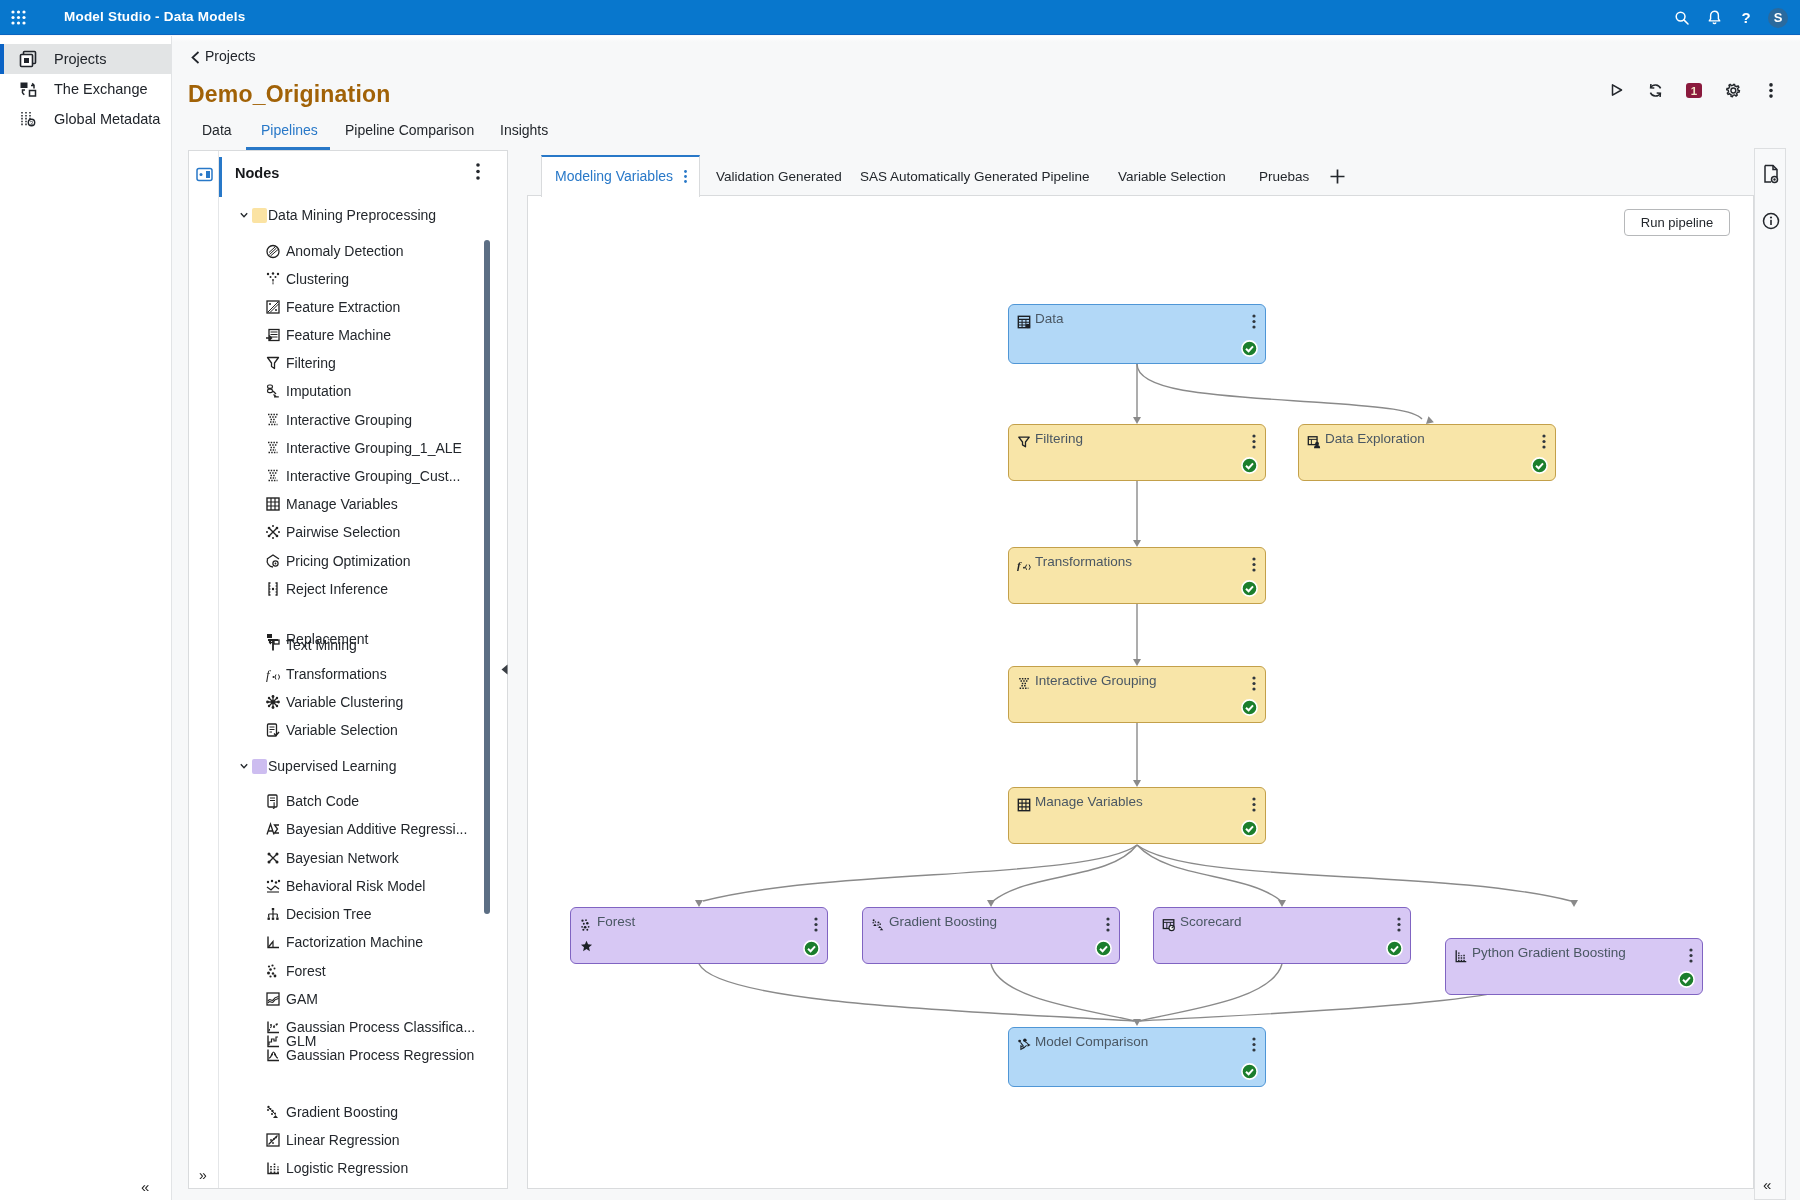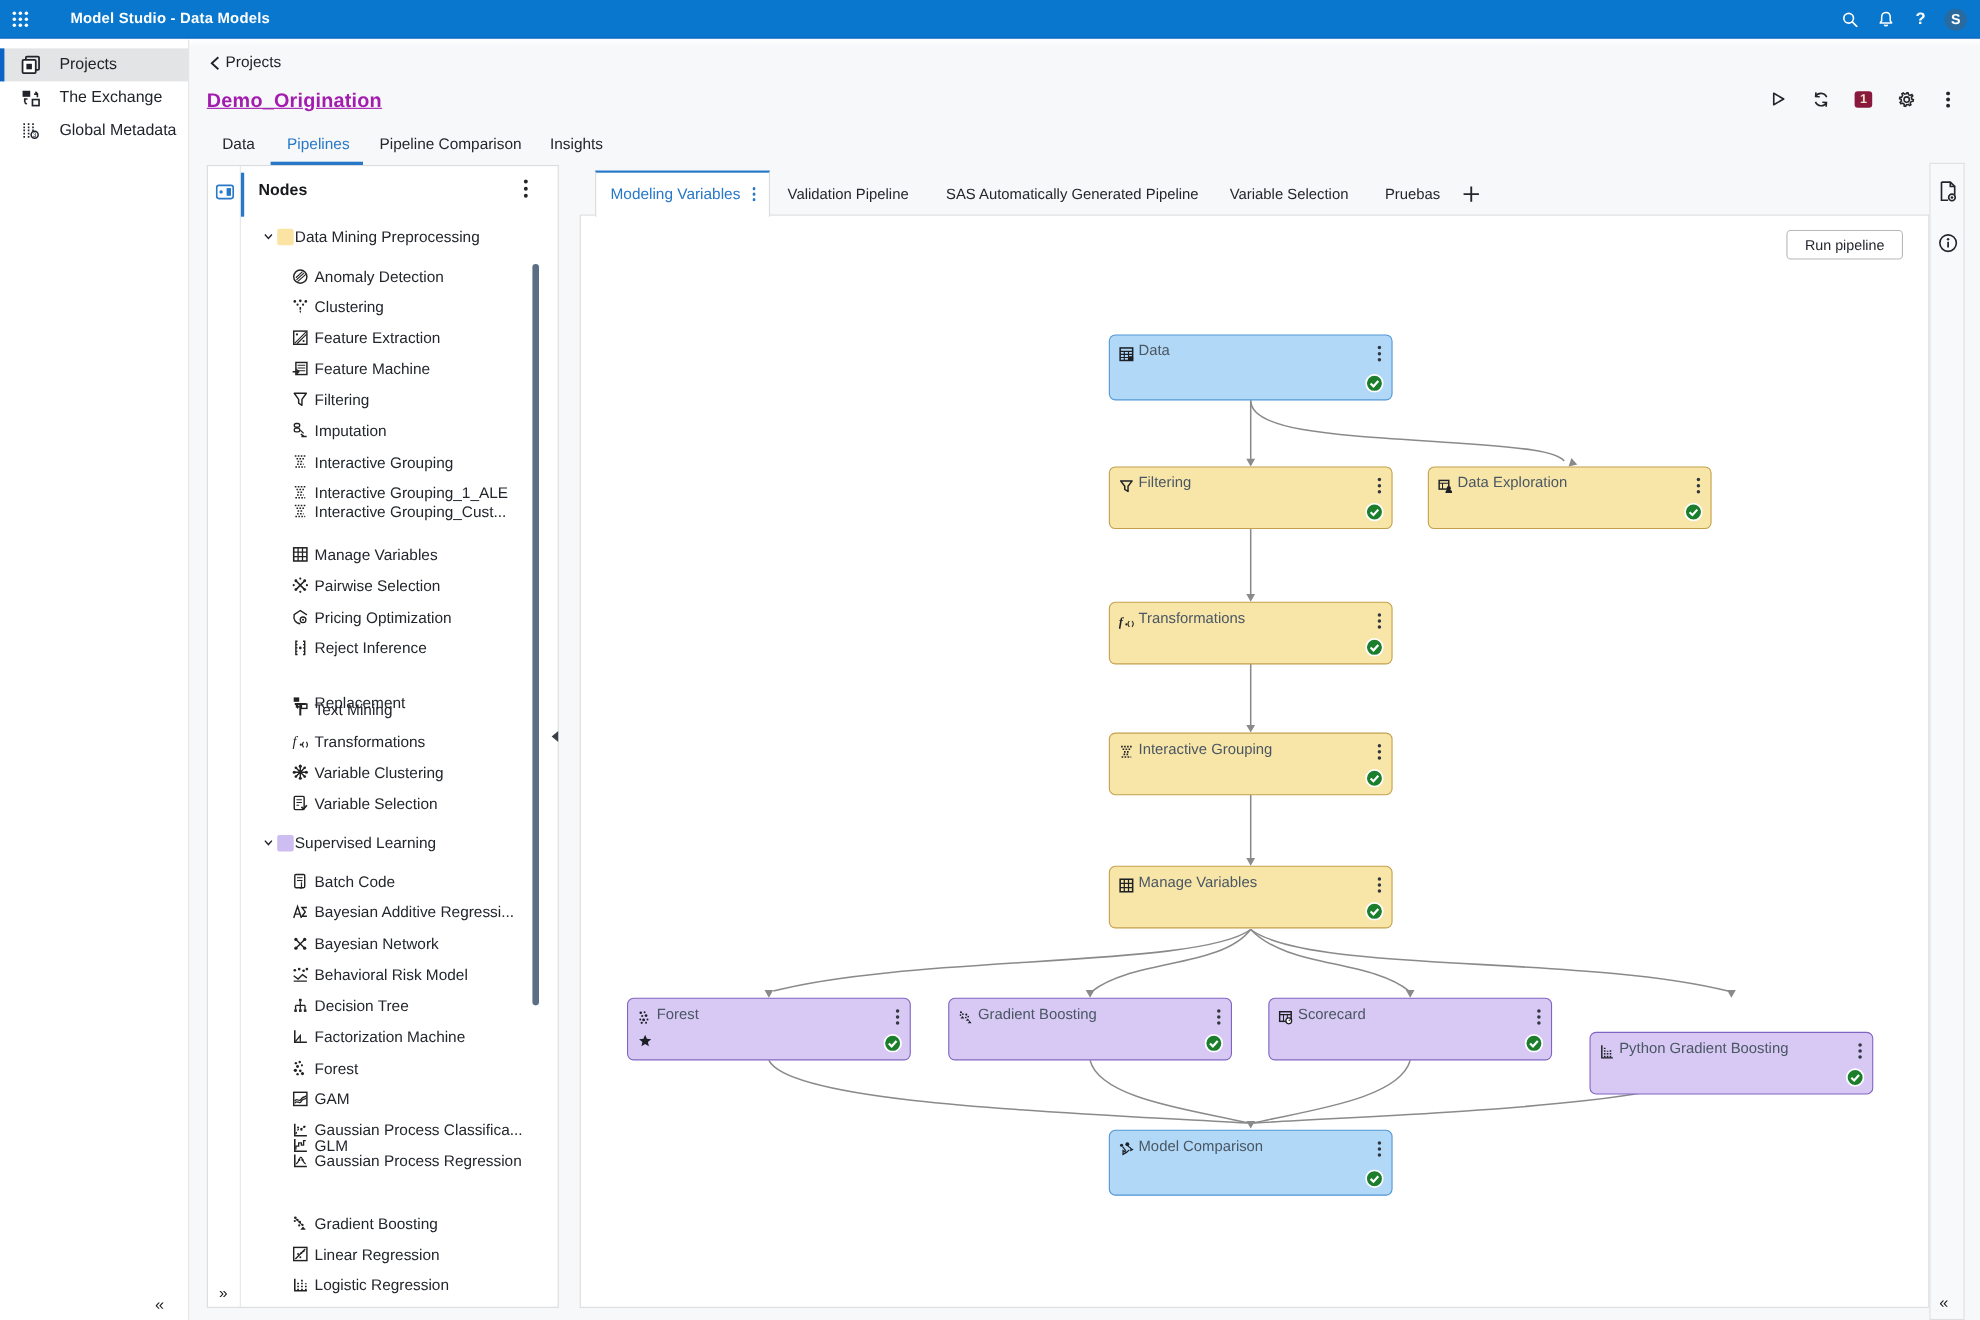--- a/index.html
+++ b/index.html
@@ -12,21 +12,21 @@
 
 #leftnav { position:absolute; left:0; top:36px; width:172px; height:1164px; background:#fff; border-right:1px solid #e2e4e6; }
 .navitem { position:relative; height:30px; display:flex; align-items:center; color:#20242a; font-size:14.5px; }
 .navitem .nicon { position:absolute; left:19px; top:6px; width:18px; height:18px; }
 .navitem .nlabel { position:absolute; left:54px; top:50%; transform:translateY(-50%); white-space:nowrap; }
 .navitem.sel { background:#e2e4e5; }
 .navitem.sel::before { content:""; position:absolute; left:0; top:0; width:4px; height:100%; background:#0b63c5; }
 #nav-collapse { position:absolute; left:141px; bottom:5px; font-size:15px; color:#222; }
 
 #breadcrumb { position:absolute; left:188px; top:48px; font-size:14px; color:#20242a; }
-h1 { position:absolute; left:188px; top:81px; font-size:18px; color:#a21caf; font-weight:bold; letter-spacing:.2px;text-decoration:underline; }
+h1 { position:absolute; left:188px; top:81px; font-size:23px; color:#a16207; font-weight:bold; letter-spacing:.2px; }
 .toptabs { position:absolute; top:122px; font-size:14px; color:#23272c; }
 .toptabs.active { color:#2878c8; }
 #tab-underline { position:absolute; left:246px; top:147px; width:84px; height:3px; background:#2878c8; }
 
 .ptool { position:absolute; top:78px; width:24px; height:24px; display:flex; align-items:center; justify-content:center; }
 #runbadge { position:absolute; left:1686px; top:83px; width:16px; height:15px; background:#8a1a3d; border-radius:3px; color:#f3e6c8; font-size:11.5px; font-weight:bold; display:flex; align-items:center; justify-content:center; }
 
 #nodespanel { position:absolute; left:188px; top:150px; width:320px; height:1039px; background:#fff; border:1px solid #d9dbdd; }
 #nodesrail { position:absolute; left:0; top:0; width:30px; height:100%; border-right:1px solid #e4e6e8; }
 #nodesrail .railicon { position:absolute; left:7px; top:16px; }
@@ -238,21 +238,21 @@
             <rect x="2.5" y="6.2" width="5" height="3.4" rx="1.7" fill="none" stroke="#222" stroke-width="1.2"></rect>
             <path d="M8.5 11.5 L11 13.5 M9 13.8 L13.8 13.8" stroke="#222" stroke-width="1.3"></path>
             <path d="M8 8 L11 11" stroke="#222" stroke-width="1.2"></path>
           </svg>Imputation</div>
 <div class="nitem" style="top:209px"><svg width="16" height="16" viewBox="0 0 16 16">
             <path d="M3 2.5 H13 M4.5 5 H11.5 M5.5 7.5 H10.5 M5 10 H11 M3.5 12.5 H12.5" stroke="#222" stroke-width="1.5" stroke-dasharray="1.5 1.2"></path>
           </svg>Interactive Grouping</div>
 <div class="nitem" style="top:237px"><svg width="16" height="16" viewBox="0 0 16 16">
             <path d="M3 2.5 H13 M4.5 5 H11.5 M5.5 7.5 H10.5 M5 10 H11 M3.5 12.5 H12.5" stroke="#222" stroke-width="1.5" stroke-dasharray="1.5 1.2"></path>
           </svg>Interactive Grouping_1_ALE</div>
-<div class="nitem" style="top:254px"><svg width="16" height="16" viewBox="0 0 16 16">
+<div class="nitem" style="top:265px"><svg width="16" height="16" viewBox="0 0 16 16">
             <path d="M3 2.5 H13 M4.5 5 H11.5 M5.5 7.5 H10.5 M5 10 H11 M3.5 12.5 H12.5" stroke="#222" stroke-width="1.5" stroke-dasharray="1.5 1.2"></path>
           </svg>Interactive Grouping_Cust...</div>
 <div class="nitem" style="top:293px"><svg width="16" height="16" viewBox="0 0 16 16">
             <rect x="2" y="2" width="12" height="12" fill="none" stroke="#222" stroke-width="1.4"></rect>
             <path d="M2 6 H14 M2 10 H14 M6 2 V14 M10 2 V14" stroke="#222" stroke-width="1.2"></path>
           </svg>Manage Variables</div>
 <div class="nitem" style="top:321px"><svg width="16" height="16" viewBox="0 0 16 16">
             <path d="M4 4 L12 12 M12 4 L4 12" stroke="#222" stroke-width="1.4"></path>
             <g fill="#222">
               <circle cx="4" cy="4" r="1.3"></circle>
@@ -430,21 +430,21 @@
 <div id="seltab">
   <span class="lbl">Modeling Variables</span>
   <svg class="kb" width="3" height="13" viewBox="0 0 3 13">
         <g fill="#2878c8">
           <circle cx="1.5" cy="1.5" r="1.4"></circle>
           <circle cx="1.5" cy="6.5" r="1.4"></circle>
           <circle cx="1.5" cy="11.5" r="1.4"></circle>
         </g>
       </svg>
 </div>
-<div class="ptab" style="left:716px">Validation Pipeline</div>
+<div class="ptab" style="left:716px">Validation Generated</div>
 <div class="ptab" style="left:860px">SAS Automatically Generated Pipeline</div>
 <div class="ptab" style="left:1118px">Variable Selection</div>
 <div class="ptab" style="left:1259px">Pruebas</div>
 <svg style="position:absolute;left:1330px;top:169px" width="15" height="15" viewBox="0 0 15 15">
       <path d="M7.5 0.5 V14.5 M0.5 7.5 H14.5" stroke="#23272c" stroke-width="1.7"></path>
     </svg>
 
 <div id="canvas"></div>
 <div id="runbtn">Run pipeline</div>
 <svg id="edges" style="position:absolute;left:527px;top:195px" width="1227" height="994" viewBox="0 0 1227 994" fill="none">

